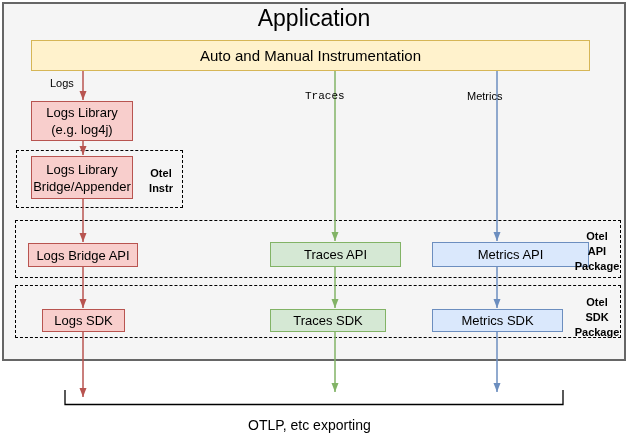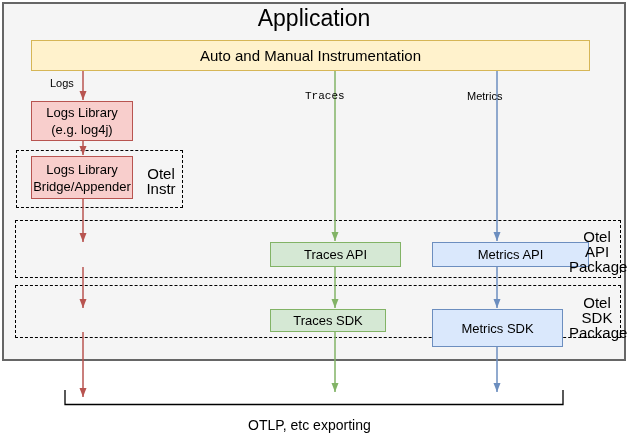--- a/index.html
+++ b/index.html
@@ -23,29 +23,29 @@
   .yellow { background:#fff2cc; border:1.5px solid #d6b656; }
   .red    { background:#f8cecc; border:1.5px solid #b85450; }
   .green  { background:#d5e8d4; border:1.5px solid #82b366; }
   .blue   { background:#dae8fc; border:1.5px solid #6c8ebf; }
   .banner { left:31px; top:40px; width:559px; height:31px; font-size:15px; }
   .group  { border:1.3px dashed #000; box-sizing:border-box; }
   .group-instr { left:16px;  top:150px; width:167px; height:58px; }
   .group-api   { left:15px;  top:220px; width:606px; height:58px; }
   .group-sdk   { left:15px;  top:285px; width:606px; height:53px; }
   .col-label { font-size:11px; line-height:13px; text-align:left; width:60px; }
-  .group-label { font-size:15px; line-height:15px; text-align:center; width:56px; }
+  .group-label { font-size:11px; line-height:15px; text-align:center; width:56px;font-weight:bold; }
   .n-logs-library   { left:31px;  top:101px; width:102px; height:40px; }
   .n-logs-bridge    { left:31px;  top:156px; width:102px; height:43px; }
   .n-logs-bridge-api{ left:28px;  top:243px; width:110px; height:24px; }
   .n-traces-api     { left:270px; top:242px; width:131px; height:25px;text-align:right; }
   .n-metrics-api    { left:432px; top:242px; width:157px; height:25px; }
   .n-logs-sdk       { left:42px;  top:309px; width:83px;  height:23px; }
   .n-traces-sdk     { left:270px; top:309px; width:116px; height:23px; }
-  .n-metrics-sdk    { left:432px; top:309px; width:131px; height:38px; }
+  .n-metrics-sdk    { left:432px; top:309px; width:131px; height:23px; }
   .footer-label { left:248px; top:417px; width:200px; text-align:left; font-size:14px; }
   .arrow-layer { left:0; top:0; pointer-events:none; }
 </style>
 </head>
 <body>
 
 <div class="stage">
 
   <div class="abs app-box"></div>
 
@@ -92,20 +92,22 @@
   <div class="abs col-label" style="left:467px; top:90px;">Metrics</div>
 
   <div class="abs node red n-logs-library">
     <span>Logs Library</span>
     <span>(e.g. log4j)</span>
   </div>
   <div class="abs node red n-logs-bridge">
     <span>Logs Library</span>
     <span>Bridge/Appender</span>
   </div>
+  <div class="abs node red n-logs-bridge-api">Logs Bridge API</div>
+  <div class="abs node red n-logs-sdk">Logs SDK</div>
 
   <div class="abs node green n-traces-api">Traces API</div>
   <div class="abs node green n-traces-sdk">Traces SDK</div>
 
   <div class="abs node blue n-metrics-api">Metrics API</div>
   <div class="abs node blue n-metrics-sdk">Metrics SDK</div>
 
   <div class="abs group-label" style="left:133px; top:166px;">
     <div>Otel</div>
     <div>Instr</div>

